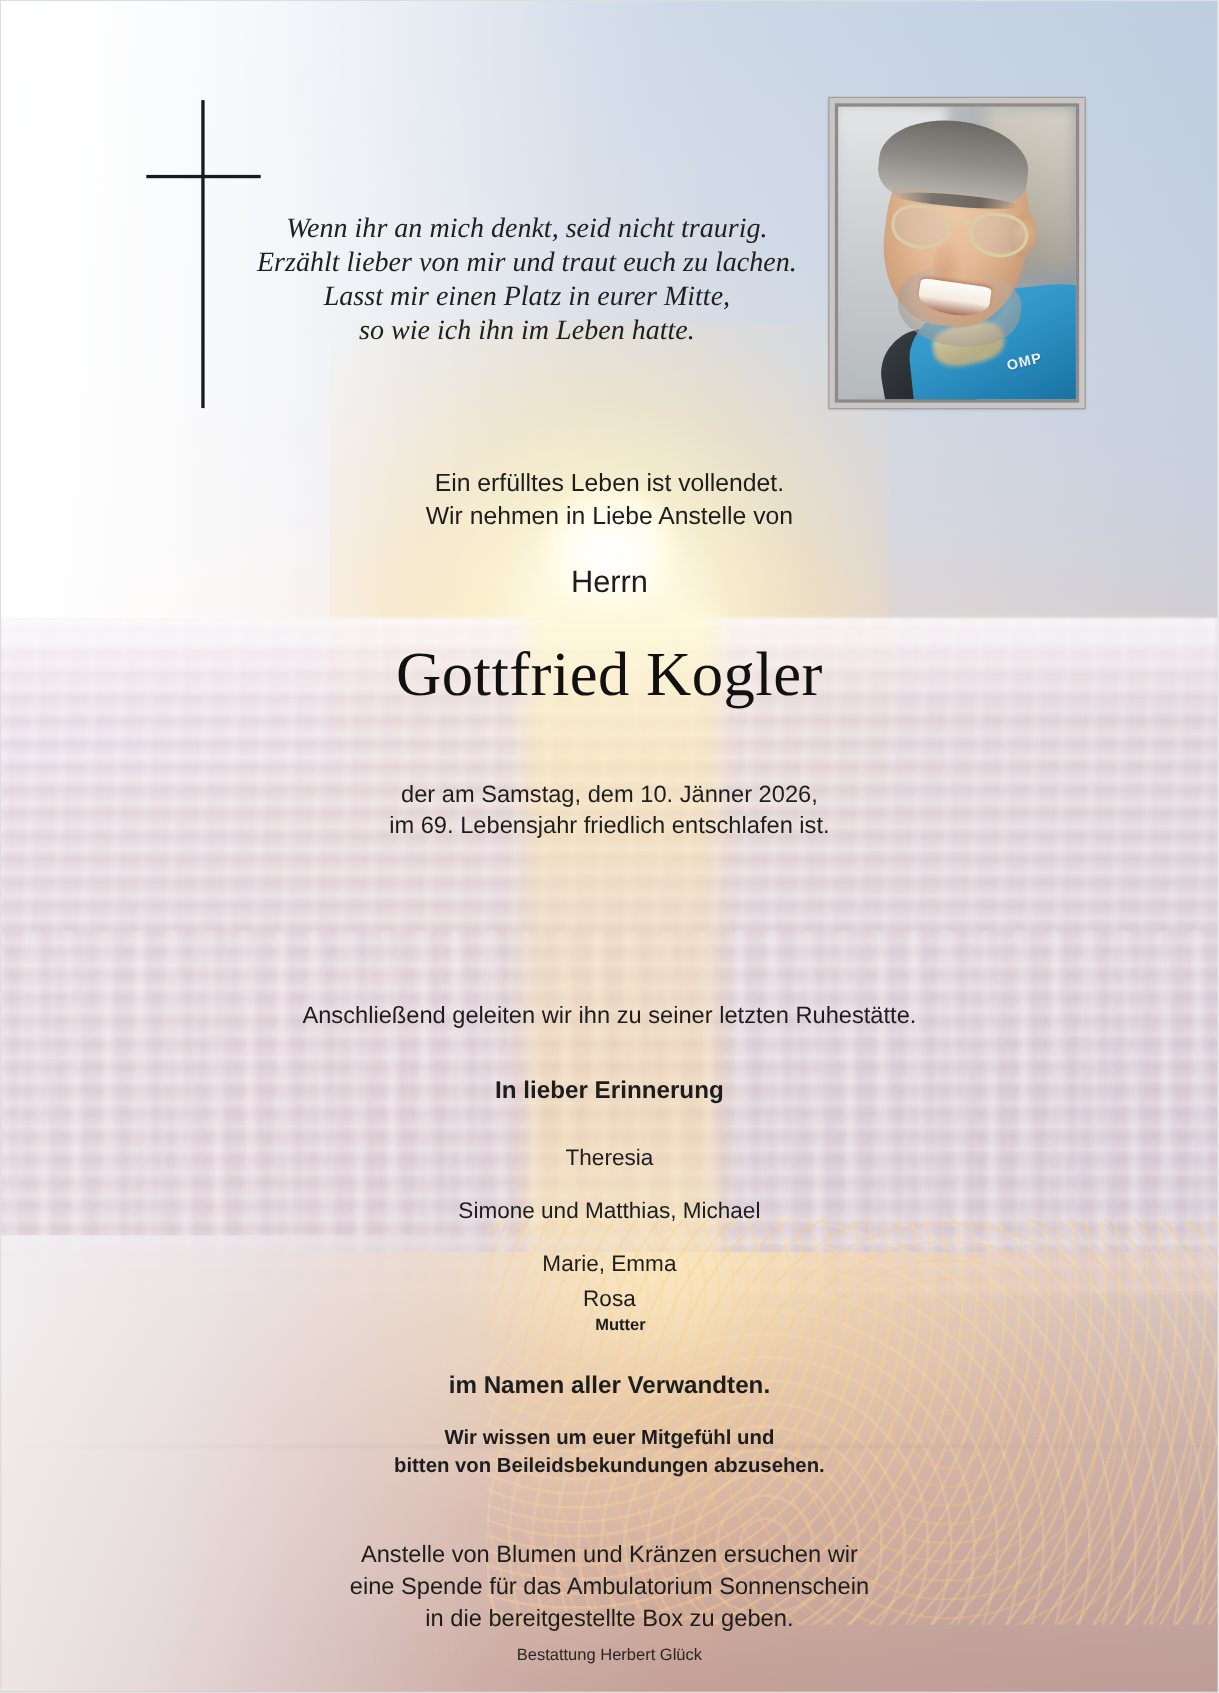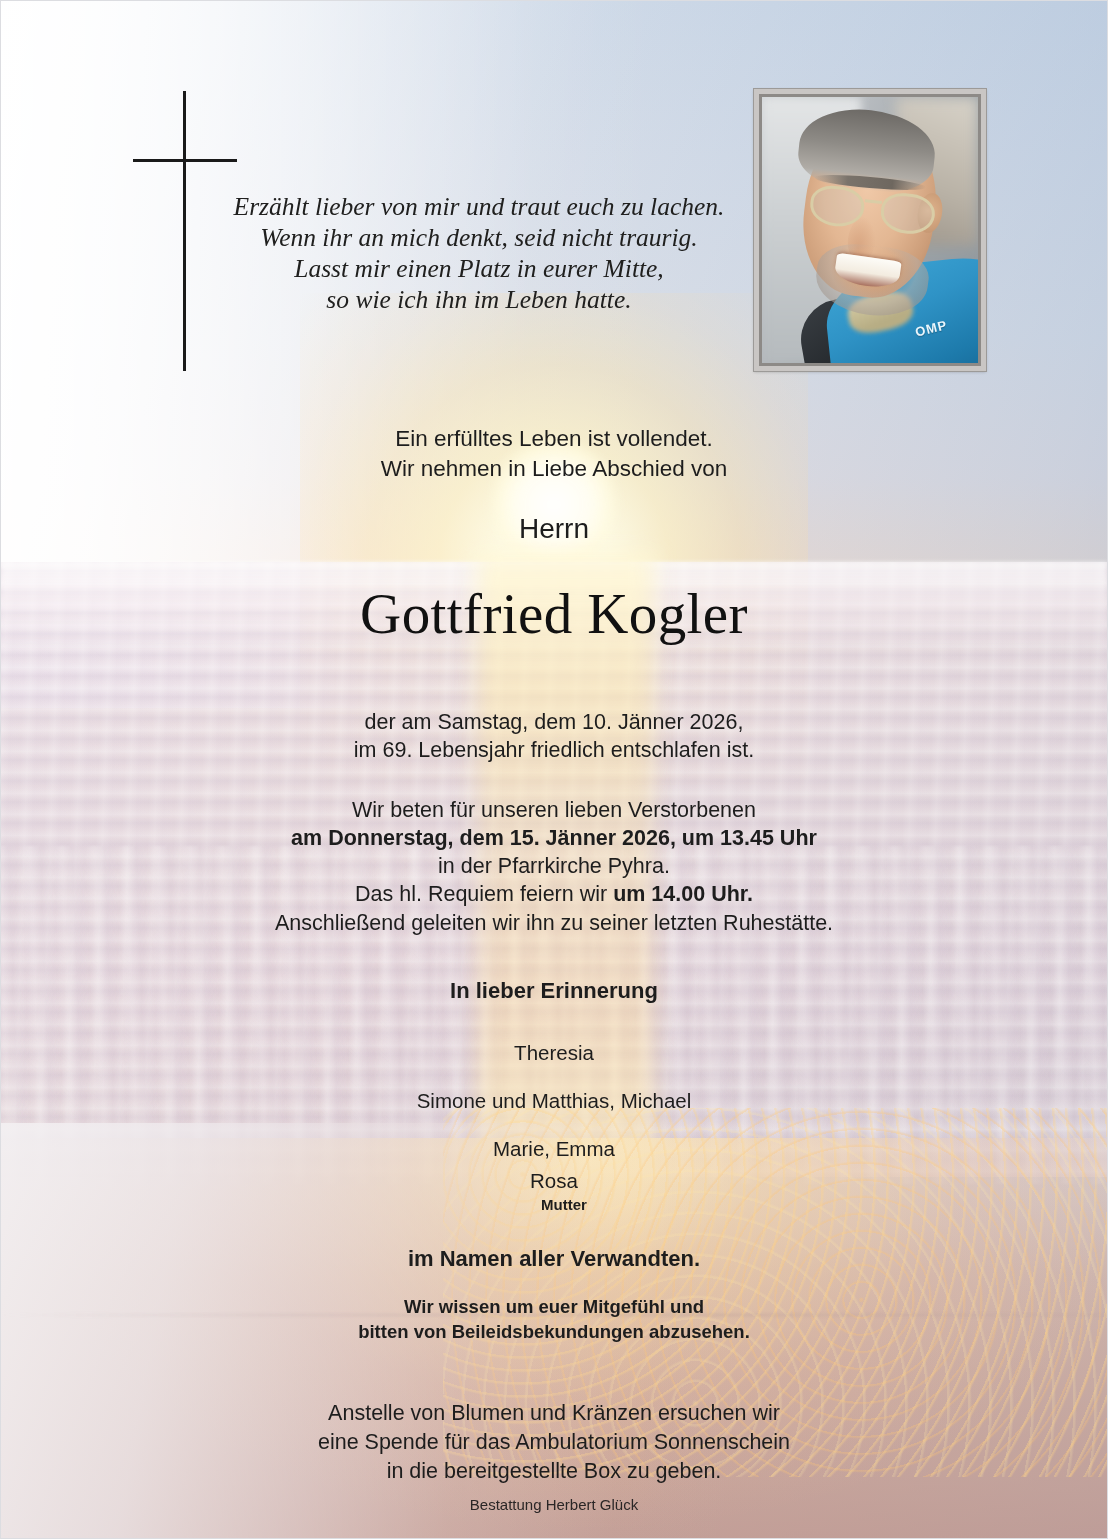--- a/index.html
+++ b/index.html
@@ -432,46 +432,40 @@
           </div>
           <div class="ph ph-nose"></div>
           <div class="ph ph-beard"></div>
           <div class="ph ph-smile"></div>
           <div class="ph ph-omp">OMP</div>
         </div>
       </div>
     </div>
 
     <div class="poem">
+      <div>Wenn ihr an mich denkt, seid nicht traurig.</div>
       <div>Erzählt lieber von mir und traut euch zu lachen.</div>
-      <div>Wenn ihr an mich denkt, seid nicht traurig.</div>
       <div>Lasst mir einen Platz in eurer Mitte,</div>
       <div>so wie ich ihn im Leben hatte.</div>
     </div>
 
     <div class="block intro">
       <div>Ein erfülltes Leben ist vollendet.</div>
-      <div>Wir nehmen in Liebe Abschied von</div>
+      <div>Wir nehmen in Liebe Anstelle von</div>
     </div>
 
     <div class="block herrn">Herrn</div>
 
     <div class="block name">Gottfried Kogler</div>
 
     <div class="block death">
       <div>der am Samstag, dem 10. Jänner 2026,</div>
       <div>im 69. Lebensjahr friedlich entschlafen ist.</div>
     </div>
 
-    <div class="block service">
-      <div>Wir beten für unseren lieben Verstorbenen</div>
-      <div class="b">am Donnerstag, dem 15. Jänner 2026, um 13.45 Uhr</div>
-      <div>in der Pfarrkirche Pyhra.</div>
-      <div><span>Das hl. Requiem feiern wir </span><span class="b">um 14.00 Uhr.</span></div>
-    </div>
 
     <div class="block burial">Anschließend geleiten wir ihn zu seiner letzten Ruhestätte.</div>
 
     <div class="block memory-title">In lieber Erinnerung</div>
 
     <div class="block survivors">
       <div>Theresia</div>
       <div>Simone und Matthias, Michael</div>
       <div>Marie, Emma</div>
     </div>

